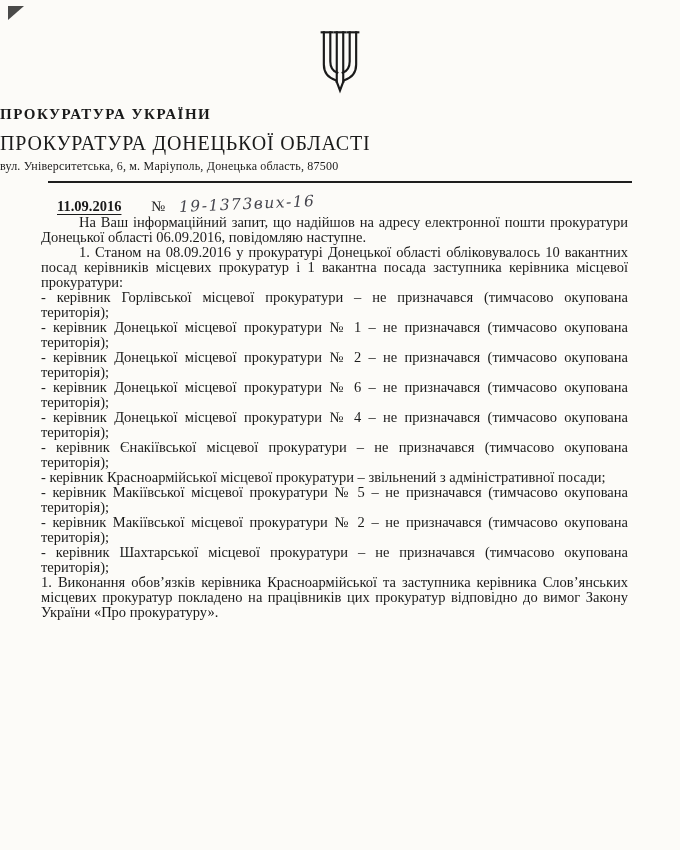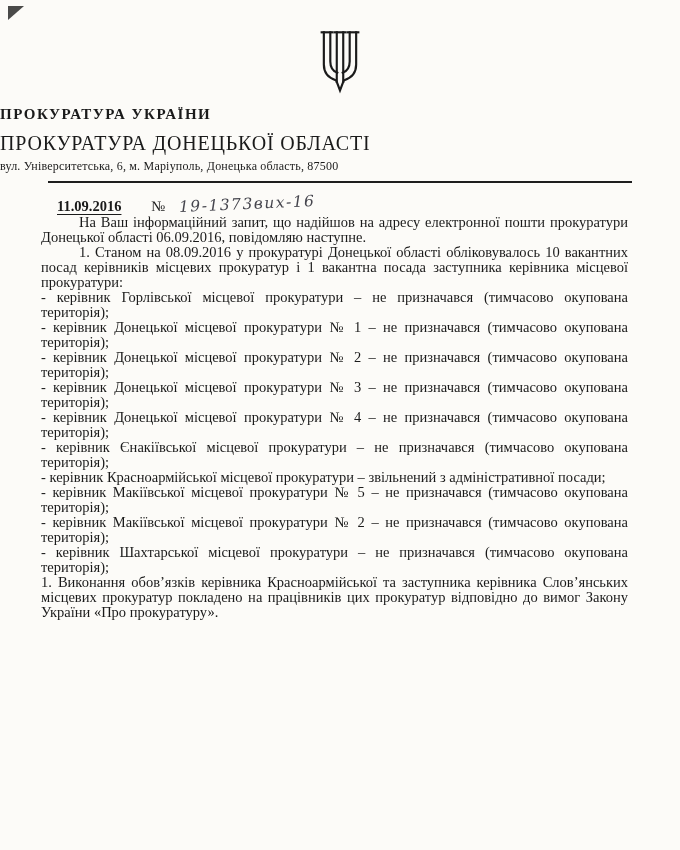--- a/index.html
+++ b/index.html
@@ -100,21 +100,21 @@
       <span class="handwritten">19-1373вих-16</span>
     </div>
   </section>
 
   <main class="letter-body">
     <p class="indent">На Ваш інформаційний запит, що надійшов на адресу електронної пошти прокуратури Донецької області 06.09.2016, повідомляю наступне.</p>
     <p class="indent">1. Станом на 08.09.2016 у прокуратурі Донецької області обліковувалось 10 вакантних посад керівників місцевих прокуратур і 1 вакантна посада заступника керівника місцевої прокуратури:</p>
     <p>- керівник Горлівської місцевої прокуратури – не призначався (тимчасово окупована територія);</p>
     <p>- керівник Донецької місцевої прокуратури № 1 – не призначався (тимчасово окупована територія);</p>
     <p>- керівник Донецької місцевої прокуратури № 2 – не призначався (тимчасово окупована територія);</p>
-    <p>- керівник Донецької місцевої прокуратури № 3 – не призначався (тимчасово окупована територія);</p>
+    <p>- керівник Донецької місцевої прокуратури № 6 – не призначався (тимчасово окупована територія);</p>
     <p>- керівник Донецької місцевої прокуратури № 4 – не призначався (тимчасово окупована територія);</p>
     <p>- керівник Єнакіївської місцевої прокуратури – не призначався (тимчасово окупована територія);</p>
     <p>- керівник Красноармійської місцевої прокуратури – звільнений з адміністративної посади;</p>
     <p>- керівник Макіївської місцевої прокуратури № 5 – не призначався (тимчасово окупована територія);</p>
     <p>- керівник Макіївської місцевої прокуратури № 2 – не призначався (тимчасово окупована територія);</p>
     <p>- керівник Шахтарської місцевої прокуратури – не призначався (тимчасово окупована територія);</p>
     <p>1. Виконання обов’язків керівника Красноармійської та заступника керівника Слов’янських місцевих прокуратур покладено на працівників цих прокуратур відповідно до вимог Закону України «Про прокуратуру».</p>
   </main>
 
 </div>

